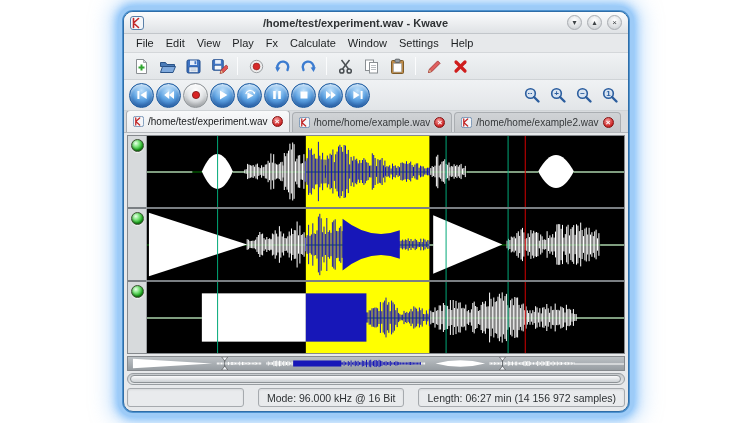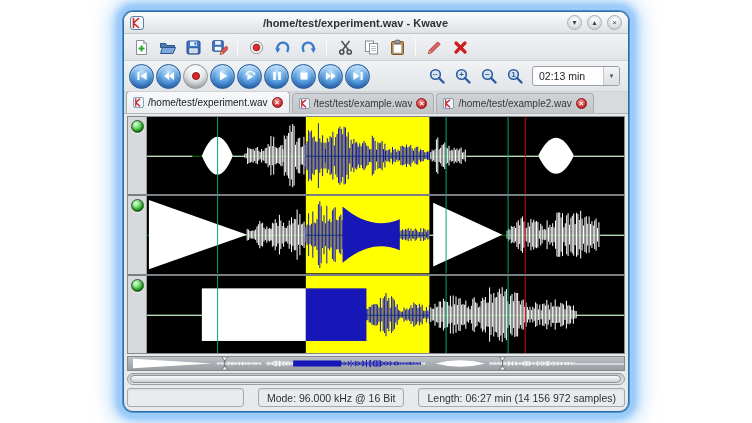--- a/index.html
+++ b/index.html
@@ -170,20 +170,31 @@
     <svg width="14" height="14" viewBox="0 0 14 14" data-interactable="true">
       <rect x="0.5" y="0.5" width="13" height="13" rx="2.5" fill="#f4f6f9" stroke="#5a80a8"></rect>
       <path d="M3.5 2.5v9M3.5 7l5-4.5M3.5 7l5 4.5" stroke="#c22626" stroke-width="1.6" fill="none" stroke-linecap="round"></path>
     </svg>
     <span class="title" data-interactable="false">/home/test/experiment.wav - Kwave</span>
     <span class="win-btn" data-interactable="true">▾</span>
     <span class="win-btn" data-interactable="true">▴</span>
     <span class="win-btn" data-interactable="true">×</span>
   </div>
 
+  <div class="menubar" data-interactable="false">
+    <span class="menu-item" data-interactable="true">File</span>
+    <span class="menu-item" data-interactable="true">Edit</span>
+    <span class="menu-item" data-interactable="true">View</span>
+    <span class="menu-item" data-interactable="true">Play</span>
+    <span class="menu-item" data-interactable="true">Fx</span>
+    <span class="menu-item" data-interactable="true">Calculate</span>
+    <span class="menu-item" data-interactable="true">Window</span>
+    <span class="menu-item" data-interactable="true">Settings</span>
+    <span class="menu-item" data-interactable="true">Help</span>
+  </div>
 
   <div class="toolbar toolbar1" data-interactable="false">
     <button class="tb-btn" data-interactable="true">
       <svg width="17" height="17" viewBox="0 0 17 17" data-interactable="false">
         <path d="M3.5 1.5h7l3 3v11h-10z" fill="#fff" stroke="#8a8f93"></path>
         <path d="M10.5 1.5v3h3z" fill="#d9dcdf" stroke="#8a8f93" stroke-width="0.7"></path>
         <line x1="8.5" y1="6.5" x2="8.5" y2="12.5" stroke="#2fa52f" stroke-width="2"></line>
         <line x1="5.5" y1="9.5" x2="11.5" y2="9.5" stroke="#2fa52f" stroke-width="2"></line>
       </svg>
     </button>
@@ -354,50 +365,46 @@
           <text x="7.5" y="10.2" font-size="8" font-weight="bold" text-anchor="middle" fill="#2b5d9e">−</text>
         </svg>
       </button>
       <button class="zoom-btn" data-interactable="true">
         <svg width="18" height="18" viewBox="0 0 18 18" data-interactable="false">
           <circle cx="7.5" cy="7.5" r="4.8" fill="rgba(190,215,245,.4)" stroke="#2b5d9e" stroke-width="1.6"></circle>
           <line x1="11" y1="11" x2="15.5" y2="15.5" stroke="#2b5d9e" stroke-width="2.4" stroke-linecap="round"></line>
           <text x="7.5" y="10.2" font-size="8" font-weight="bold" text-anchor="middle" fill="#2b5d9e">1</text>
         </svg>
       </button>
-      <div class="combo" data-interactable="true">
-        <span class="combo-text" data-interactable="false">02:13 min</span>
-        <span class="combo-arrow" data-interactable="true">▾</span>
-      </div>
     </div>
   </div>
 
   <div class="tabbar" data-interactable="false">
     <div class="tab active" data-interactable="true">
       <svg width="11" height="11" viewBox="0 0 14 14" data-interactable="false">
         <rect x="0.5" y="0.5" width="13" height="13" rx="2.5" fill="#f4f6f9" stroke="#5a80a8"></rect>
         <path d="M3.5 2.5v9M3.5 7l5-4.5M3.5 7l5 4.5" stroke="#c22626" stroke-width="1.6" fill="none" stroke-linecap="round"></path>
       </svg>
       <span class="tab-label" data-interactable="false">/home/test/experiment.wav</span>
       <span class="tab-close" data-interactable="true">×</span>
     </div>
     <div class="tab" data-interactable="true">
       <svg width="11" height="11" viewBox="0 0 14 14" data-interactable="false">
         <rect x="0.5" y="0.5" width="13" height="13" rx="2.5" fill="#f4f6f9" stroke="#5a80a8"></rect>
         <path d="M3.5 2.5v9M3.5 7l5-4.5M3.5 7l5 4.5" stroke="#c22626" stroke-width="1.6" fill="none" stroke-linecap="round"></path>
       </svg>
-      <span class="tab-label" data-interactable="false">/test/test/example.wav</span>
+      <span class="tab-label" data-interactable="false">/home/home/example.wav</span>
       <span class="tab-close" data-interactable="true">×</span>
     </div>
     <div class="tab" data-interactable="true">
       <svg width="11" height="11" viewBox="0 0 14 14" data-interactable="false">
         <rect x="0.5" y="0.5" width="13" height="13" rx="2.5" fill="#f4f6f9" stroke="#5a80a8"></rect>
         <path d="M3.5 2.5v9M3.5 7l5-4.5M3.5 7l5 4.5" stroke="#c22626" stroke-width="1.6" fill="none" stroke-linecap="round"></path>
       </svg>
-      <span class="tab-label" data-interactable="false">/home/test/example2.wav</span>
+      <span class="tab-label" data-interactable="false">/home/home/example2.wav</span>
       <span class="tab-close" data-interactable="true">×</span>
     </div>
   </div>
 
   <div class="signal-wrap" data-interactable="false">
     <div class="ctl-col" data-interactable="false">
       <div class="ctl-cell" data-interactable="false">
         <button class="led" data-interactable="true"></button>
       </div>
       <div class="ctl-cell" data-interactable="false">

